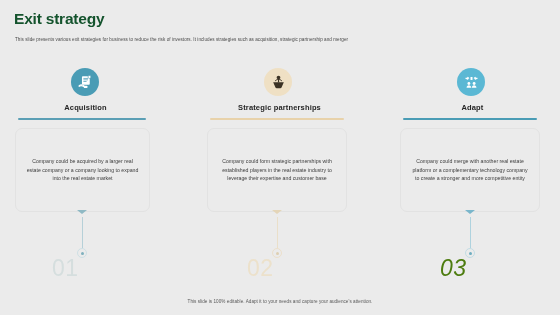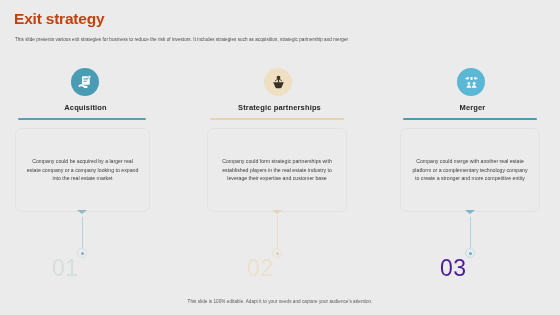--- a/index.html
+++ b/index.html
@@ -24,21 +24,21 @@
     background: #ebebeb;
   }
 
   
   .page-title {
     position: absolute;
     left: 14px;
     top: 10px;
     font-size: 15.5px;
     font-weight: bold;
-    color: #c2410c;
+    color: #14532d;
     letter-spacing: -0.2px;
   }
 
   .page-subtitle {
     position: absolute;
     left: 15px;
     top: 36px;
     width: 420px;
     font-size: 4.6px;
     line-height: 7px;
@@ -193,21 +193,21 @@
     position: absolute;
     top: 189px;
     width: 60px;
     text-align: left;
     font-size: 23px;
     font-weight: normal;
     letter-spacing: 0.5px;
   }
   .col-0 .step-num { left: 40px; color: #d5dede; }
   .col-1 .step-num { left: 55px; color: #ece1cb; }
-  .col-2 .step-num { left: 67px; color: #4c1d95; }
+  .col-2 .step-num { left: 67px; color: #4d7c0f; font-style: italic; }
 
   
   .footer-note {
     position: absolute;
     left: 0;
     right: 0;
     top: 299px;
     text-align: center;
     font-size: 4.6px;
     color: #5a5a5a;
@@ -291,21 +291,21 @@
           <path d="M4 6h4l-1.3-1.3M4 6l2.7 1.3" fill="none" stroke="#ffffff" stroke-width="1.5" stroke-linecap="round" stroke-linejoin="round"></path>
           <path d="M20 6h-4l1.3-1.3M20 6l-2.7 1.3" fill="none" stroke="#ffffff" stroke-width="1.5" stroke-linecap="round" stroke-linejoin="round"></path>
           <rect x="10.6" y="4.2" width="2.8" height="4.2" fill="#ffffff"></rect>
           <path d="M5 19.5c0-2.2 1.5-3.6 3.3-3.6s3.3 1.4 3.3 3.6z" fill="#ffffff"></path>
           <circle cx="8.3" cy="13.4" r="2" fill="#ffffff"></circle>
           <path d="M12.4 19.5c0-2.2 1.5-3.6 3.3-3.6s3.3 1.4 3.3 3.6z" fill="#ffffff"></path>
           <circle cx="15.7" cy="13.4" r="2" fill="#ffffff"></circle>
         </svg>
       </div>
 
-      <div class="col-heading">Merger</div>
+      <div class="col-heading">Adapt</div>
 
       <div class="col-rule"></div>
 
       <div class="col-card">
         <div class="col-body">Company could merge with another real estate platform or a complementary technology company to create a stronger and more competitive entity</div>
       </div>
 
       <div class="connector">
         <span class="chev"></span>
         <span class="cline"></span>

